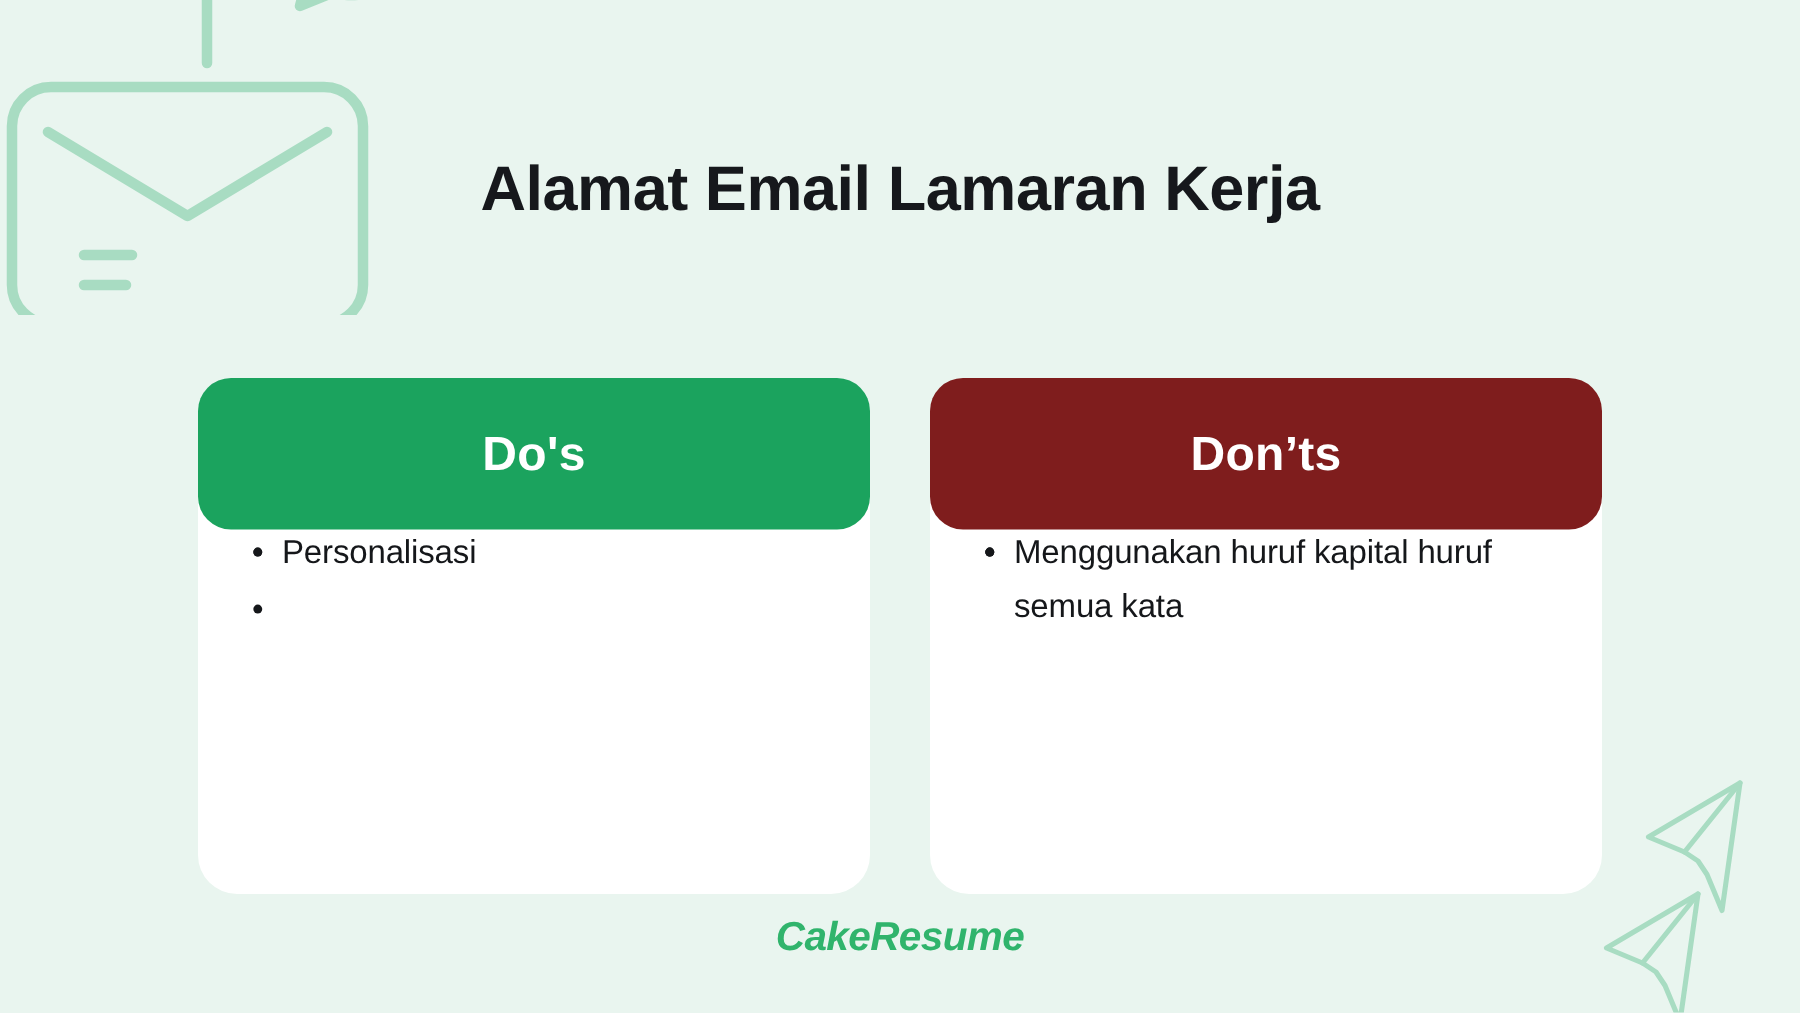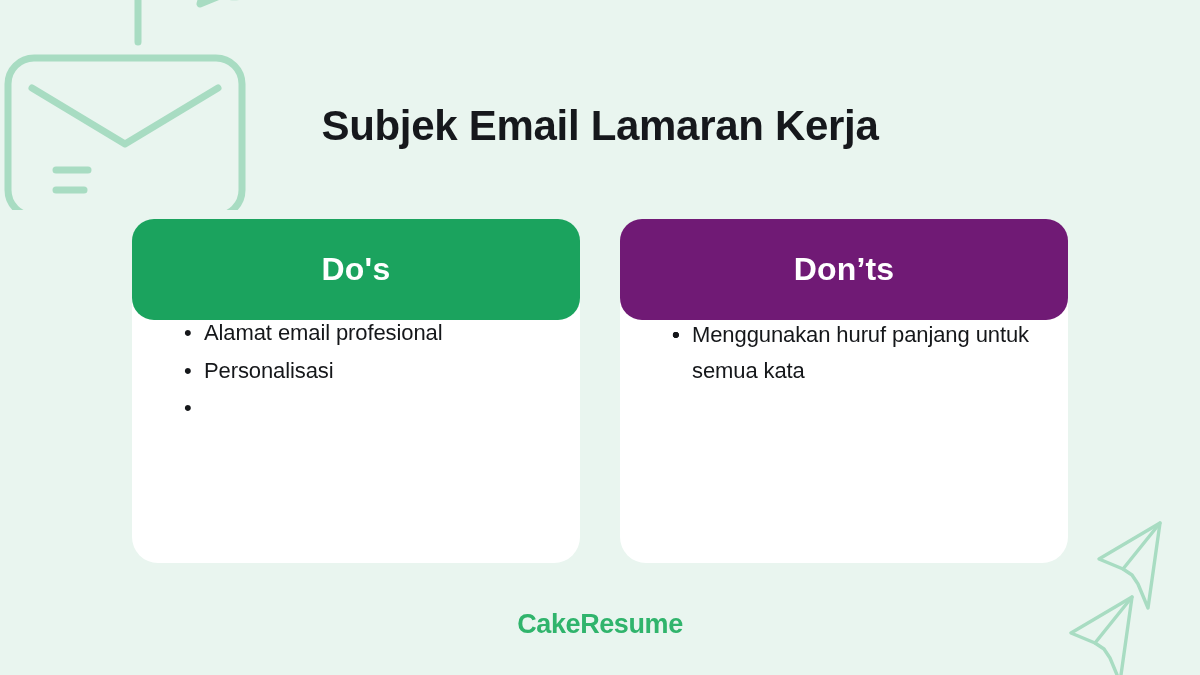--- a/index.html
+++ b/index.html
@@ -61,41 +61,42 @@
   .column {
     width: 448px;
     position: relative;
   }
 
   .card {
     position: relative;
     background: #ffffff;
     border-radius: 26px;
     min-height: 344px;
-    padding: 96px 0 28px 16px;
+    padding: 96px 0 28px 0;
     box-sizing: border-box;
+    margin-top: 33px;
   }
 
   .card-header {
     position: absolute;
     left: 0;
     top: 0;
     width: 448px;
     height: 101px;
     border-radius: 22px;
     display: flex;
     align-items: center;
     justify-content: center;
     box-sizing: border-box;
   }
   .card-header.dos {
     background: #1ba35e;
   }
   .card-header.donts {
-    background: #701a75;
+    background: #7f1d1d;
   }
   .card-header-label {
     color: #ffffff;
     font-size: 32px;
     font-weight: bold;
     letter-spacing: 0.2px;
   }
 
   .card-list {
     margin: 0;
@@ -123,20 +124,21 @@
   .footer-logo {
     position: absolute;
     left: 0;
     right: 0;
     bottom: 35px;
     text-align: center;
     font-size: 27px;
     font-weight: bold;
     color: #30b46c;
     letter-spacing: -0.4px;
+    font-style: italic;
   }
 </style>
 </head>
 <body>
 
 <div class="slide">
 
   <div class="deco deco-topleft">
     <svg width="330" height="270" viewBox="0 0 330 270" fill="none" xmlns="http://www.w3.org/2000/svg">
       <g stroke="#a8dcc2" stroke-width="7" stroke-linecap="round" stroke-linejoin="round" fill="none">
@@ -178,33 +180,32 @@
           <path d="M67 73 L104 27"></path>
         </g>
         <g>
           <path d="M76 101 L15 137 l24 10 l9 6 l6 9 l10 24 Z"></path>
           <path d="M39 147 L76 101"></path>
         </g>
       </g>
     </svg>
   </div>
 
-  <div class="title">Subjek Email Lamaran Kerja</div>
+  <div class="title">Alamat Email Lamaran Kerja</div>
 
   <div class="columns">
 
     <div class="column">
       <div class="card">
         <div class="card-header dos">
           <span class="card-header-label">Do's</span>
         </div>
         <ul class="card-list">
           <li>
             <span class="bullet">•</span>
-            <span>Alamat email profesional</span>
           </li>
           <li>
             <span class="bullet">•</span>
             <span>Personalisasi</span>
           </li>
           <li>
             <span class="bullet">•</span>
           </li>
         </ul>
       </div>
@@ -217,21 +218,21 @@
         </div>
         <ul class="card-list">
           <li>
             <span class="bullet">•</span>
           </li>
           <li>
             <span class="bullet">•</span>
           </li>
           <li>
             <span class="bullet">•</span>
-            <span>Menggunakan huruf panjang untuk semua kata</span>
+            <span>Menggunakan huruf kapital huruf semua kata</span>
           </li>
         </ul>
       </div>
     </div>
 
   </div>
 
   <div class="footer-logo">CakeResume</div>
 
 </div>

